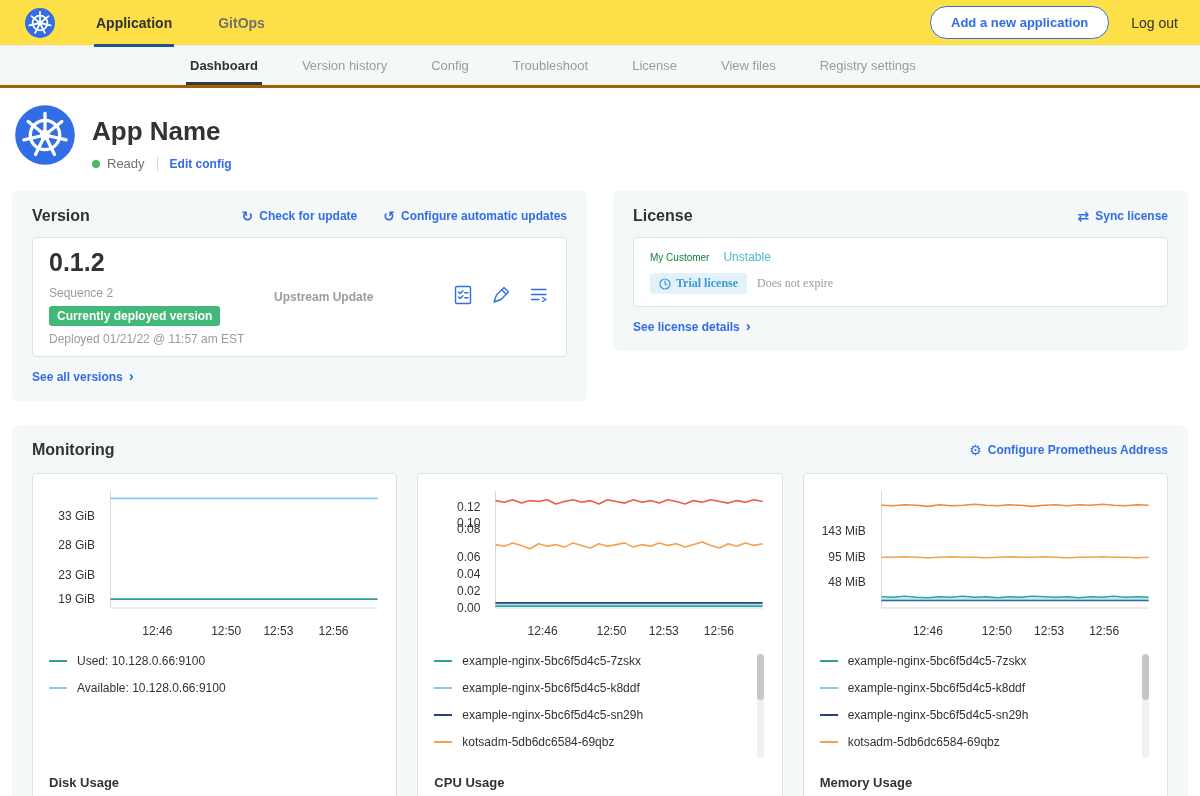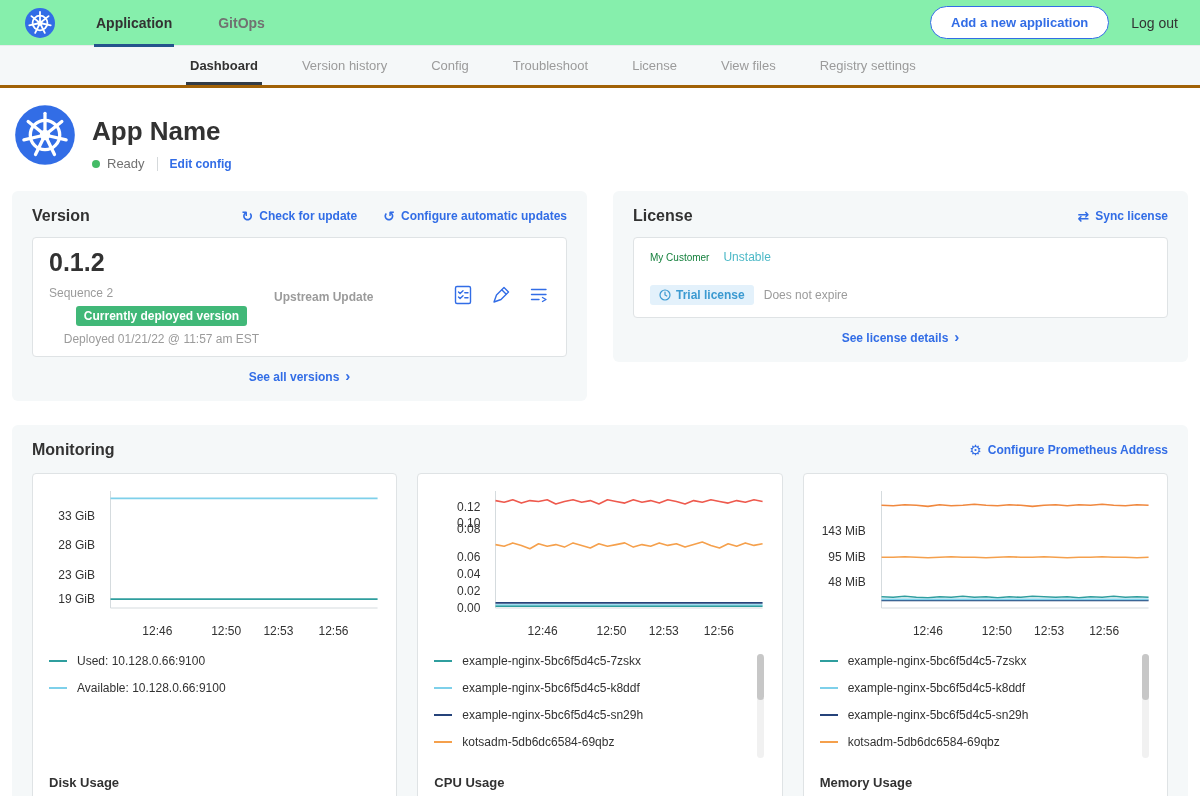--- a/index.html
+++ b/index.html
@@ -4,21 +4,21 @@
 <style>
   * { margin:0; padding:0; box-sizing:border-box; }
   html,body { width:1200px; height:796px; }
   body {
     font-family:"Liberation Sans","DejaVu Sans",sans-serif;
     background:#fff; color:#323232; overflow:hidden;
   }
   a { text-decoration:none; }
 
   
-  .topnav { height:46px; display:flex; align-items:center; padding:0 22px 0 24px; border-bottom:1px solid #e8ebed; background:#86efac; }
+  .topnav { height:46px; display:flex; align-items:center; padding:0 22px 0 24px; border-bottom:1px solid #e8ebed; background:#fde047; }
   .brand { width:32px; height:32px; margin-right:38px; flex:0 0 32px; }
   .topnav-tab { height:46px; display:flex; align-items:center; padding:0 2px; margin-right:42px; font-size:14px; font-weight:bold; color:#717171; cursor:pointer; position:relative; }
   .topnav-tab.active { color:#323232; }
   .topnav-tab.active::after { content:""; position:absolute; left:0; right:0; bottom:-1px; height:3px; background:#24548c; }
   .topnav-right { margin-left:auto; display:flex; align-items:center; gap:22px; }
   .add-app-btn { border:1px solid #326de6; color:#326de6; font-weight:bold; font-size:13px; padding:8px 20px; border-radius:19px; background:#fff; cursor:pointer; font-family:inherit; }
   .logout { font-size:14px; color:#323232; cursor:pointer; }
 
   
   .subnav { height:42px; background:#f5f8f9; border-bottom:3px solid #a16207; display:flex; align-items:stretch; padding-left:168px; }
@@ -31,21 +31,21 @@
   .app-logo { width:62px; height:62px; margin-right:16px; flex:0 0 62px; }
   .app-title { font-size:26px; font-weight:bold; color:#323232; margin-top:12px; }
   .app-status-row { display:flex; align-items:center; margin-top:9px; gap:7px; font-size:13px; color:#717171; }
   .status-dot { width:8px; height:8px; border-radius:50%; background:#44bb66; }
   .vdivider { width:1px; height:14px; background:#d5d9db; margin:0 5px; }
   .blue-link { color:#326de6; font-weight:bold; font-size:12px; cursor:pointer; display:inline-flex; align-items:center; gap:6px; }
   .icon-glyph { font-size:14px; line-height:1; font-weight:bold; }
   .chev { font-size:15px; font-weight:bold; line-height:1; position:relative; top:-1px; }
 
   
-  .cards-row { display:flex; gap:26px; margin:6px 12px 0; align-items:flex-start;text-align:center; }
+  .cards-row { display:flex; gap:26px; margin:6px 12px 0; align-items:flex-start; }
   .card { background:#f5f8f9; border-radius:6px; padding:16px 20px; }
   .half-card { flex:1; }
   .card-head { display:flex; align-items:center; }
   .card-title { font-size:16px; font-weight:bold; color:#323232; }
   .card-actions { margin-left:auto; display:flex; gap:26px; align-items:center; }
   .white-box { background:#fff; border:1px solid #dfe3e5; border-radius:4px; margin-top:12px; padding:10px 16px; }
 
   .version-box { display:flex; align-items:center; }
   .version-left { width:225px; flex:0 0 225px; }
   .version-num-row { display:flex; align-items:baseline; gap:9px;flex-direction:column; }
@@ -54,21 +54,21 @@
   .deployed-badge { display:inline-block; margin-top:6px; background:#41b878; color:#fff; font-size:12px; font-weight:bold; padding:3px 8px; border-radius:3px; }
   .deployed-at { margin-top:6px; font-size:12px; color:#9b9b9b; }
   .upstream { font-size:12px; font-weight:bold; color:#9b9b9b; }
   .version-icons { margin-left:auto; display:flex; gap:16px; align-items:center; }
   .version-icons svg { cursor:pointer; }
   .below-link { margin-top:12px; display:inline-flex; }
 
   .license-row1 { display:flex; align-items:center; gap:14px; padding-top:2px; }
   .customer-name { font-size:10px; font-weight:normal; color:#15803d; }
   .channel { font-size:12px; color:#4db9c7; }
-  .license-row2 { display:flex; align-items:center; margin-top:21px; padding-bottom:2px; }
+  .license-row2 { display:flex; align-items:center; margin-top:9px; padding-bottom:2px;font-family:Liberation Serif, serif; }
   .trial-badge { display:inline-flex; align-items:center; gap:5px; background:#e3f1fb; color:#3b9ad1; font-size:12px; font-weight:bold; padding:3px 9px; border-radius:3px; }
   .expiry { font-size:12px; color:#9b9b9b; margin-left:10px; }
 
   
   .monitoring-card { margin:24px 12px 0; }
   .charts-row { display:flex; gap:20px; margin-top:14px; }
   .chart-box { flex:1; background:#fff; border:1px solid #dfe3e5; border-radius:4px; padding:13px 16px 10px; height:330px; display:flex; flex-direction:column; }
   .plot-row { display:flex; }
   .yticks { width:56px; flex:0 0 56px; position:relative; }
   .yticks span { position:absolute; right:10px; transform:translateY(-50%); font-size:12px; color:#323232; white-space:nowrap; }

